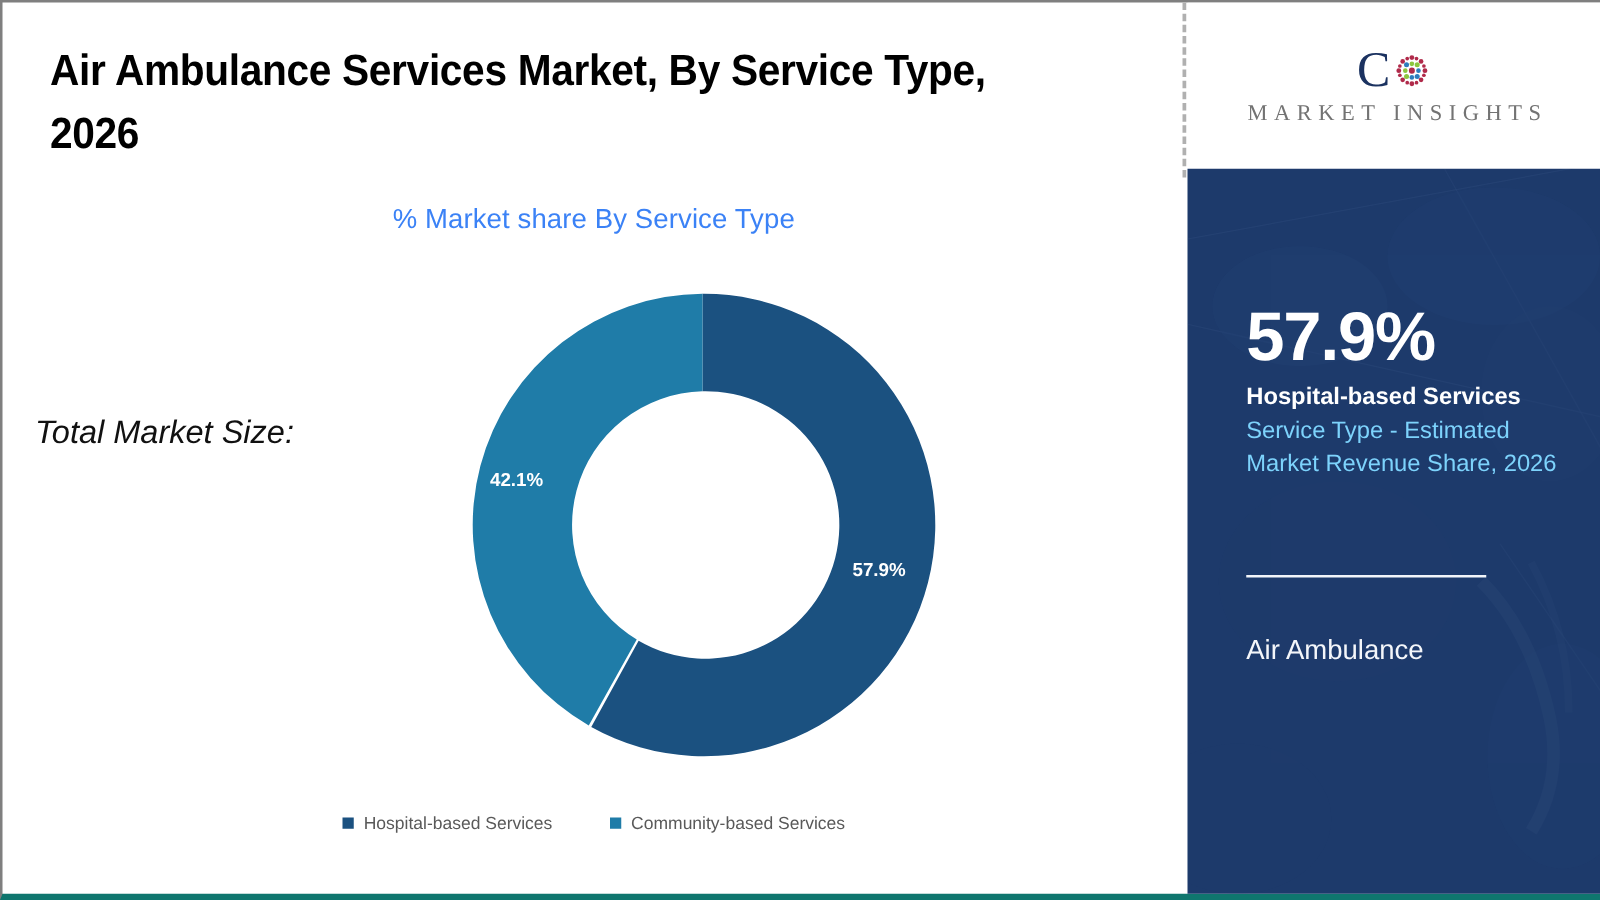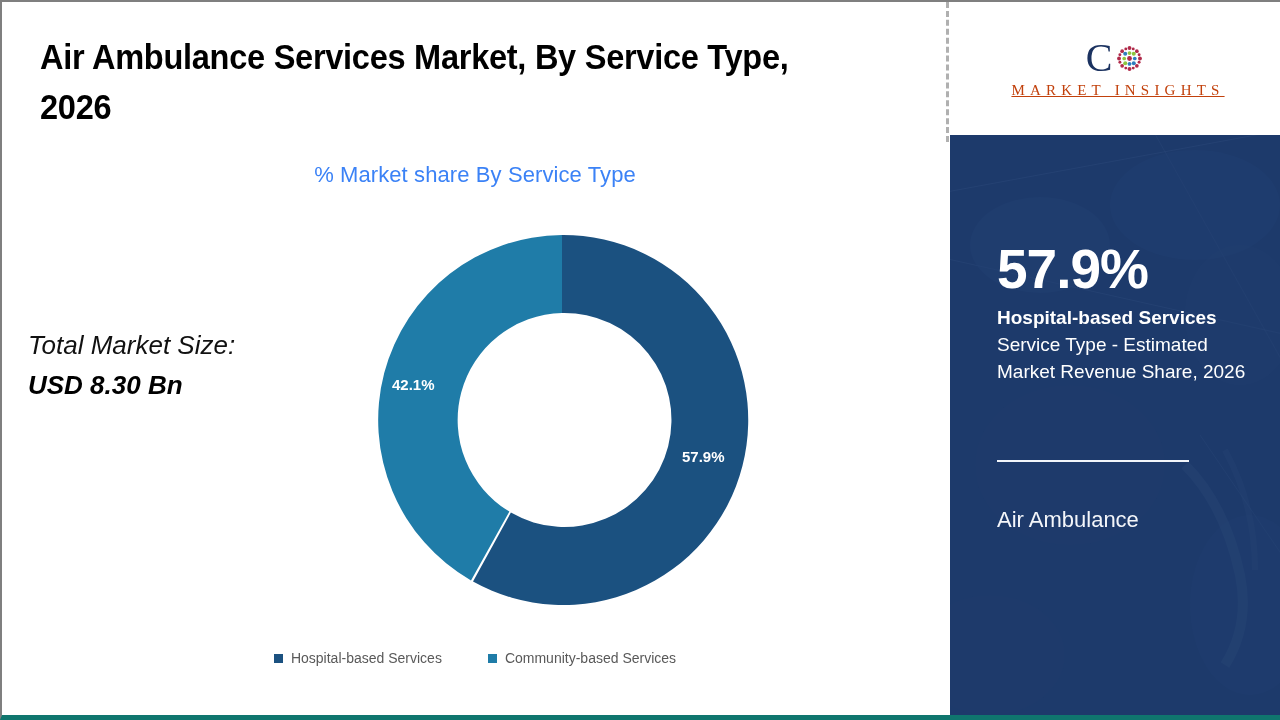--- a/index.html
+++ b/index.html
@@ -141,26 +141,25 @@
   .logo-globe {
     position:relative;
     display:inline-block;
     width:31px; height:31px;
     margin:0 1px;
     vertical-align:middle;
   }
   .logo-globe svg { display:block; width:31px; height:31px; }
   .logo-sub {
     font-family:"Liberation Serif", serif;
-    font-size:15px;
-    color:#c2410c;
+    font-size:18px;
+    color:#737373;
     letter-spacing:5.2px;
     margin-top:4px;
     padding-left:4px;
-    text-decoration:underline;
   }
 
   .blue-panel {
     position:absolute;
     left:0; top:133px;
     width:332px; height:587px;
     background:#1d3a6b;
     overflow:hidden;
   }
   .blue-panel .panel-texture {
@@ -187,21 +186,21 @@
   .stat-segment {
     font-size:19px;
     font-weight:bold;
     color:#ffffff;
     line-height:27px;
     display:block;
     margin-top:6px;
   }
   .stat-desc {
     font-size:19px;
-    color:#ffffff;
+    color:#7dd3fc;
     line-height:27px;
     display:block;
   }
   .panel-rule {
     position:absolute;
     left:47px; top:325px;
     width:192px; height:0;
     border-top:2px solid #f2f5fa;
     z-index:2;
   }
@@ -221,21 +220,20 @@
 <div id="infographic">
 
   <div class="main-area">
 
     <div class="chart-title">Air Ambulance Services Market, By Service Type, 2026</div>
 
     <div class="chart-subtitle">% Market share By Service Type</div>
 
     <div class="market-size">
       <span class="ms-label">Total Market Size:</span>
-      <span class="ms-value">USD 8.30 Bn</span>
     </div>
 
     <div class="donut-wrap">
       <svg viewBox="0 0 380 380" xmlns="http://www.w3.org/2000/svg">
 
         <path d="M 190 5 A 185 185 0 1 1 101.0 351.5 L 138.9 282.6 A 107 107 0 1 0 190 83 Z" fill="#1b5180"></path>
 
         <path d="M 99.0 350.4 A 185 185 0 0 1 190 5 L 190 83 A 107 107 0 0 0 137.4 281.6 Z" fill="#1f7ca8"></path>
       </svg>
       <span class="slice-label hospital">57.9%</span>

